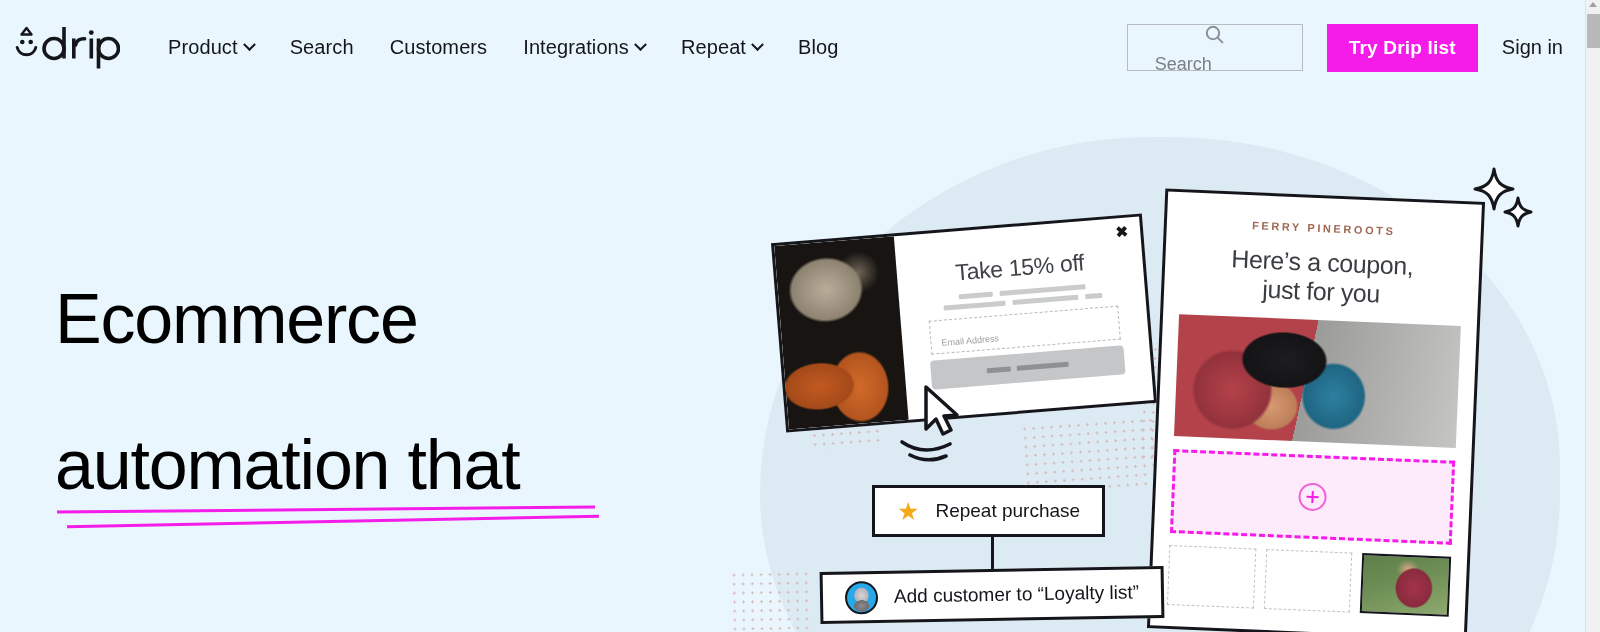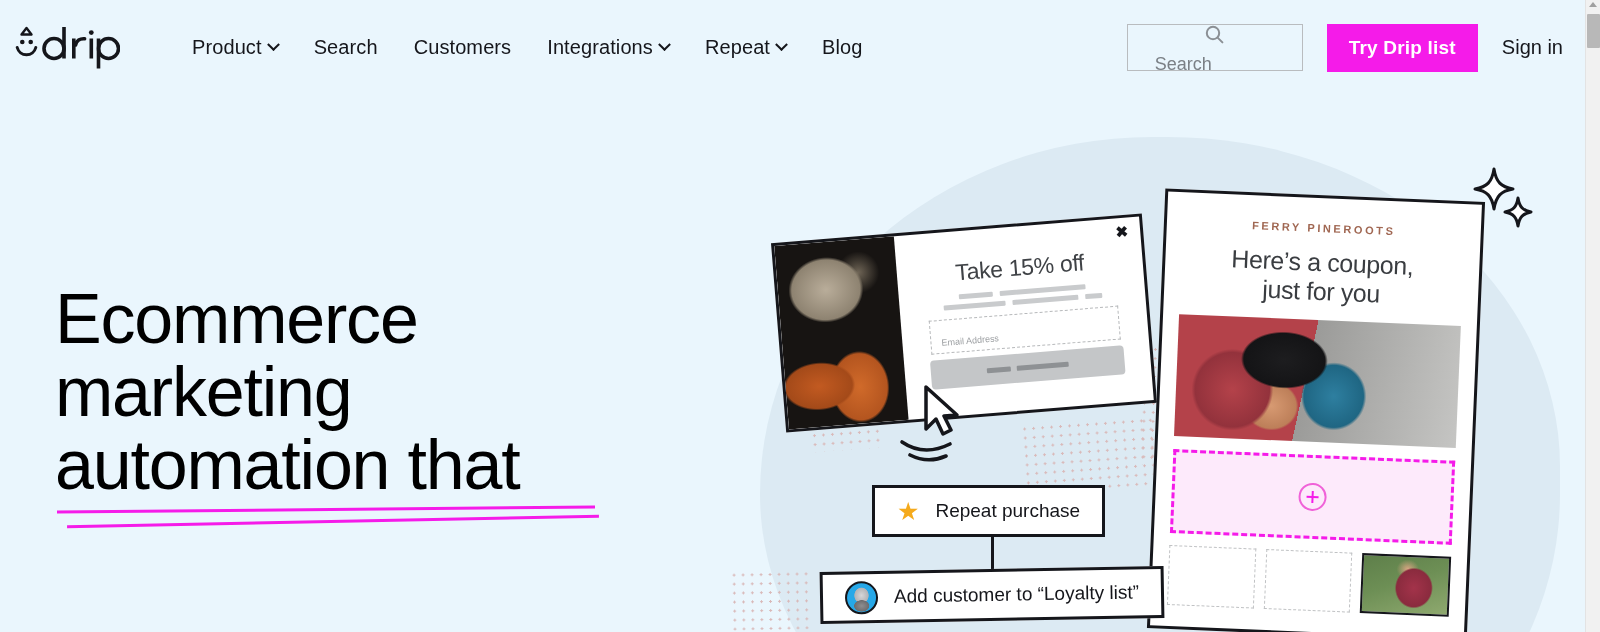--- a/index.html
+++ b/index.html
@@ -55,21 +55,20 @@
   
   .header {
     position: absolute;
     top: 0; left: 0;
     width: 1585px;
     height: 95px;
     display: flex;
     align-items: center;
     padding: 0 22px 0 12px;
     z-index: 40;
-    gap: 24px;
   }
 
   .logo {
     display: flex;
     align-items: center;
     margin-right: 30px;
     cursor: pointer;
   }
 
   .nav {
@@ -572,21 +571,21 @@
 
       <button class="cta-btn">Try Drip list</button>
 
       <a class="signin">Sign in</a>
     </div>
   </div>
 
   <div class="hero-copy">
     <h1 class="headline">
       <span>Ecommerce</span><br>
-      <span>marketing</span><br>
+      <br>
       <span>automation that</span><br>
     </h1>
     <div class="underline-wrap">
       <div class="ul1"></div>
       <div class="ul2"></div>
     </div>
   </div>
 
 </div>
 

